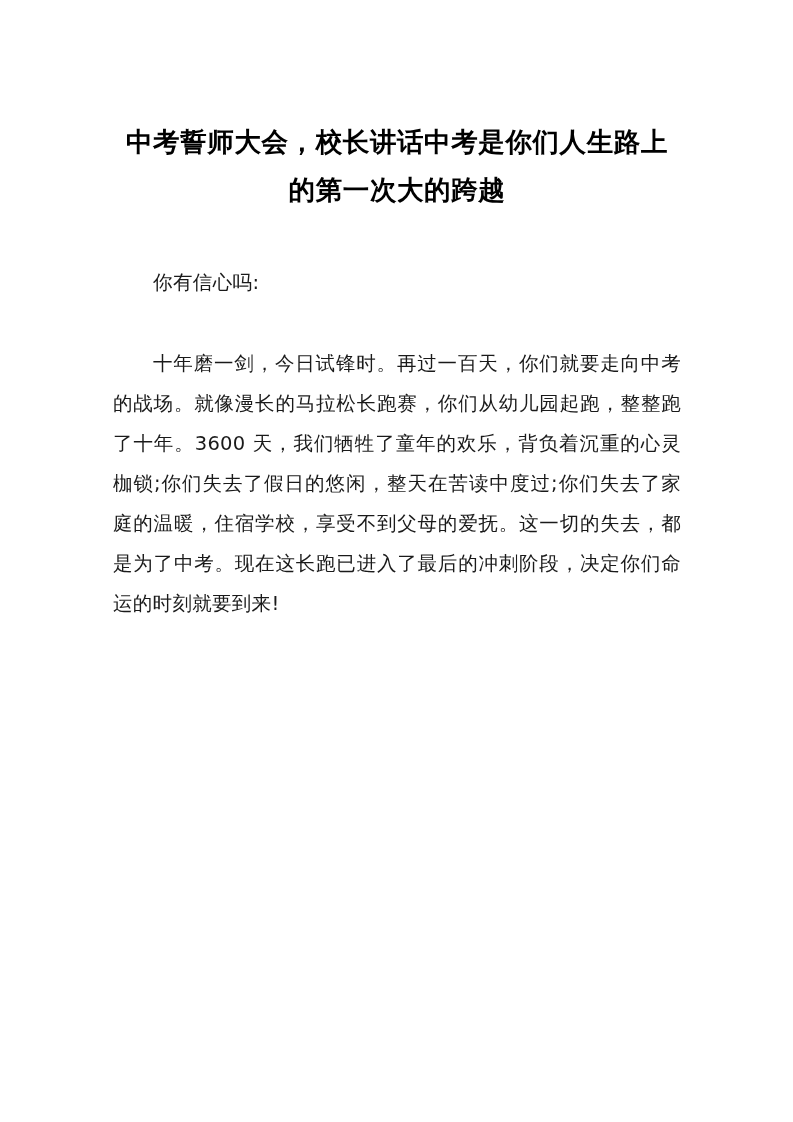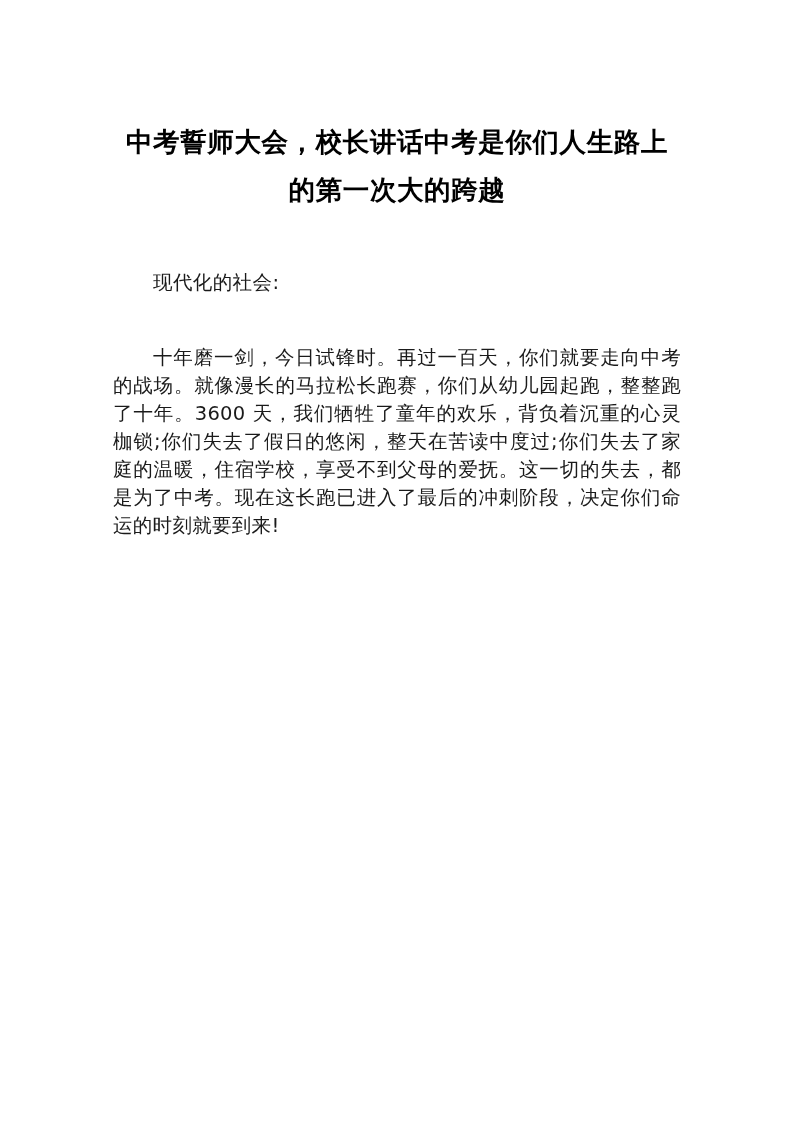--- a/index.html
+++ b/index.html
@@ -46,40 +46,40 @@
     line-height: 40px;
     margin: 0;
     padding-top: 49px;
     text-indent: 40px;
     letter-spacing: 0.4px;
     color: #1a1a1a;
   }
 
   .para {
     font-size: 19.5px;
-    line-height: 28px;
+    line-height: 40px;
     margin: 0;
     text-indent: 40px;
     text-align: justify;
     text-align-last: left;
     letter-spacing: 0.3px;
     color: #1a1a1a;
     word-break: break-all;
   }
 
   .para-gap-1 { padding-top: 41px; }
   .para-gap-2 { padding-top: 40px; }
 </style>
 </head>
 <body>
 
 <div class="page">
   <div class="doc-body">
 
     <h1 class="doc-title">中考誓师大会，校长讲话中考是你们人生路上的第一次大的跨越</h1>
 
-    <p class="salutation">现代化的社会:</p>
+    <p class="salutation">你有信心吗:</p>
 
     <p class="para para-gap-1">十年磨一剑，今日试锋时。再过一百天，你们就要走向中考的战场。就像漫长的马拉松长跑赛，你们从幼儿园起跑，整整跑了十年。3600 天，我们牺牲了童年的欢乐，背负着沉重的心灵枷锁;你们失去了假日的悠闲，整天在苦读中度过;你们失去了家庭的温暖，住宿学校，享受不到父母的爱抚。这一切的失去，都是为了中考。现在这长跑已进入了最后的冲刺阶段，决定你们命运的时刻就要到来!</p>
 
 
   </div>
 </div>
 
 </body></html>

